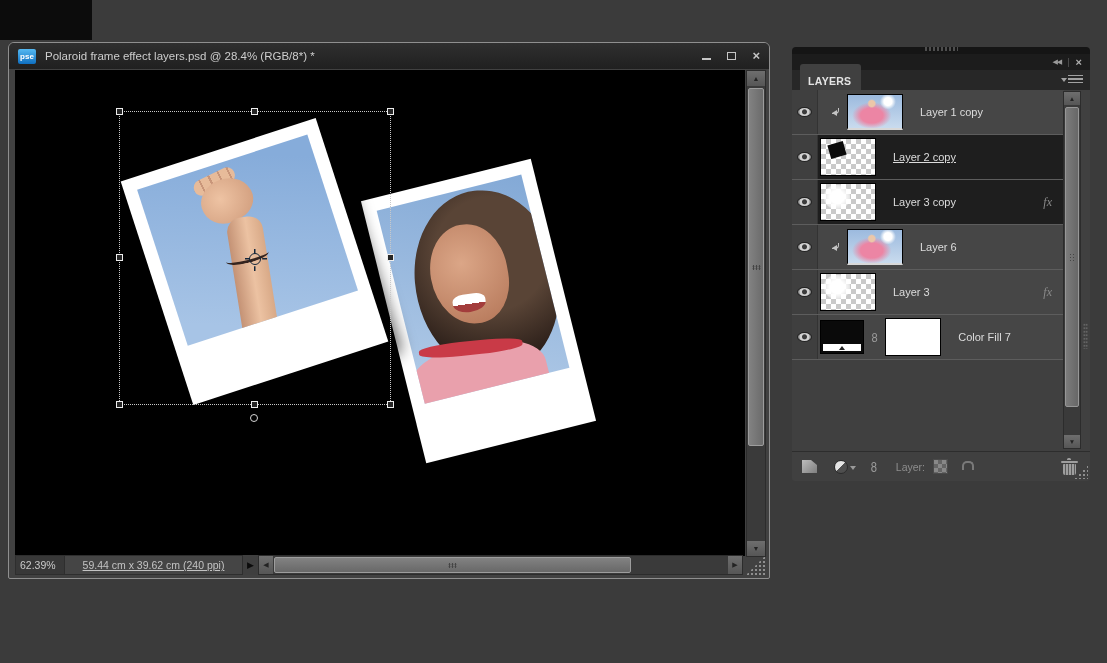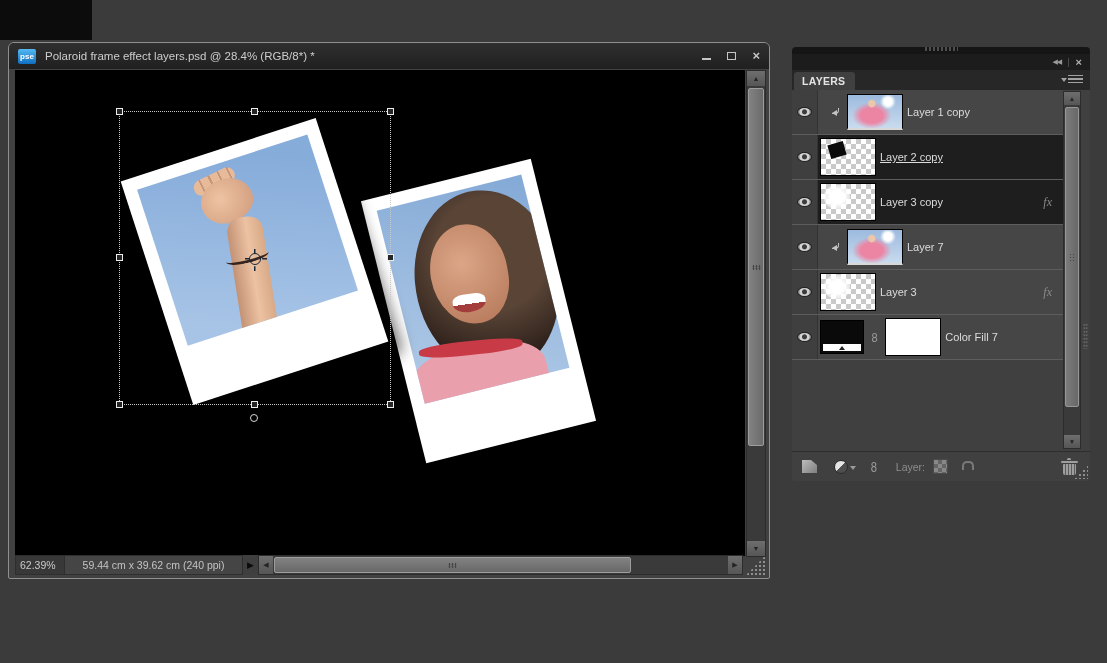--- a/index.html
+++ b/index.html
@@ -80,21 +80,21 @@
     color:#232323; font-size:7px; text-align:center; line-height:15px; }
   .sb-btn.up{top:0;} .sb-btn.down{bottom:0;}
   .vsb-thumb { position:absolute; left:1px; right:1px; top:17px; height:358px;
     background:linear-gradient(90deg,#828282,#6b6b6b); border:1px solid #9d9d9d; border-radius:2px; }
   .vsb-thumb::after, .hsb-thumb::after { content:""; position:absolute; left:50%; top:50%; width:9px; height:5px; margin:-2.5px 0 0 -4.5px;
     background:radial-gradient(circle,#454545 0.9px,transparent 1.1px); background-size:3px 2.5px; }
   .statusrow { position:absolute; left:6px; bottom:3px; height:20px; right:26px; display:flex; align-items:stretch; background:#3f3f3f; }
   .zoombox { width:50px; background:#383838; border:1px solid #2e2e2e; color:#cacaca; font-size:10.5px;
     display:flex; align-items:center; padding-left:4px; }
   .sizebox { width:178px; color:#c3c3c3; font-size:10.5px; display:flex; align-items:center; justify-content:center;
-    background:#454545; border:1px solid #2e2e2e; border-left:none; }
+    background:#454545; border:1px solid #2e2e2e; border-left:none;text-decoration:underline; }
   .playbtn { width:15px; display:flex; align-items:center; justify-content:center; color:#0b0b0b; font-size:9px; }
   .hsb { flex:1; position:relative; background:#3a3a3a; border:1px solid #2c2c2c; }
   .hsb-btn { position:absolute; top:0; bottom:0; width:14px; background:linear-gradient(#6e6e6e,#565656);
     color:#232323; font-size:7px; display:flex; align-items:center; justify-content:center; }
   .hsb-btn.left{left:0;} .hsb-btn.right{right:0;}
   .hsb-thumb { position:absolute; left:15px; top:1px; bottom:1px; width:74%;
     background:linear-gradient(#828282,#686868); border:1px solid #9d9d9d; border-radius:2px; }
   .corner-grip { position:absolute; right:4px; bottom:3px; width:19px; height:19px;
     background:radial-gradient(circle,#8f8f8f 1px,transparent 1.2px); background-size:4px 4px;
     clip-path:polygon(100% 0,100% 100%,0 100%); }
@@ -102,21 +102,21 @@
   
   .panel { position:absolute; left:792px; top:45px; width:298px; }
   .dock-top { height:7px; background:#151515; border-radius:4px 4px 0 0; }
   .dock-grip { width:34px; height:4px; margin:2px auto 0;
     background:radial-gradient(circle,#4e4e4e 0.8px,transparent 1px); background-size:4px 2px; }
   .panel-header { height:16px; background:#1c1c1c; display:flex; align-items:center; justify-content:flex-end; padding-right:8px; gap:6px; }
   .ph-collapse { color:#9a9a9a; font-size:7px; letter-spacing:-1px; }
   .ph-div { color:#5a5a5a; font-size:9px; }
   .ph-close { color:#b0b0b0; font-size:11px; font-weight:bold; }
   .tab-row { height:20px; background:#272727; display:flex; align-items:flex-end; position:relative; }
-  .tab-active { margin-left:2px; padding:3px 10px 3px 8px; background:#404040; color:#e4e4e4;
+  .tab-active { margin-left:8px; padding:11px 10px 3px 8px; background:#404040; color:#e4e4e4;
     font-size:10.5px; font-weight:bold; border-radius:3px 3px 0 0; letter-spacing:0.3px; }
   .panel-menu { position:absolute; right:7px; top:5px; width:15px; height:9px;
     background:repeating-linear-gradient(#a2a2a2 0 1.5px, transparent 1.5px 3.5px); }
   .panel-menu::before { content:""; position:absolute; left:-7px; top:3px; border:3px solid transparent; border-top:4px solid #a2a2a2; }
   .controls-row { height:22px; background:#404040; display:flex; align-items:center; padding:0 7px; }
   .blend-select { width:120px; height:17px; background:linear-gradient(#5e5e5e,#474747); border:1px solid #272727;
     border-radius:2px; color:#c9c9c9; font-size:10.5px; display:flex; align-items:center; padding-left:7px; position:relative; }
   .dd-arrow { position:absolute; right:4px; top:4px; font-size:7px; color:#b5b5b5; }
   .opacity-label { color:#8d8d8d; font-size:10.5px; margin-left:14px; }
   .opacity-select { flex:1; margin-left:5px; height:17px; background:#454545; border:1px solid #343434;
@@ -141,21 +141,21 @@
       radial-gradient(circle at 74% 20%, #ffffff 0 4px, rgba(255,255,255,0) 8px),
       radial-gradient(circle at 44% 26%, #ecc7a9 0 3px, rgba(0,0,0,0) 4.5px),
       radial-gradient(ellipse at 44% 62%, #ec85a4 0 26%, rgba(0,0,0,0) 46%),
       linear-gradient(#9cbade,#c9dbee); }
   .thumb.t-clip { width:56px; height:36px; margin-left:7px; border-bottom:2px solid #d8d8d8; }
   .thumb.t-checker, .thumb.t-mask { width:56px; height:38px; margin-left:2px; }
   .checker { background:#fff conic-gradient(#c9c9c9 0 25%, #fff 0 50%, #c9c9c9 0 75%, #fff 0 100%); background-size:10px 10px; }
   .bsq { position:absolute; left:8px; top:4px; width:16px; height:14px; background:#0a0a0a; transform:rotate(-16deg); }
   .wblob { position:absolute; left:3px; top:1px; width:26px; height:24px;
     background:radial-gradient(ellipse, #fff 38%, rgba(255,255,255,0.55) 68%, transparent 76%); }
-  .lname { margin-left:4px; color:#dcdcdc; font-size:11px; white-space:nowrap; }
+  .lname { margin-left:17px; color:#dcdcdc; font-size:11px; white-space:nowrap; }
   .lname.ul { text-decoration:underline; }
   .row-right { position:absolute; right:12px; }
   .fx-glyph { color:#8a8a8a; font-size:12px; font-style:italic; font-family:"Liberation Serif", serif; }
   
   .fill-thumb { width:44px; height:34px; margin-left:2px; border:1px solid #000; background:#0a0a0a; position:relative; flex:none; }
   .fill-strip { position:absolute; left:2px; right:2px; bottom:2px; height:7px; background:#fff; }
   .fill-tri { position:absolute; left:50%; top:1px; margin-left:-3px; border:3px solid transparent; border-bottom:4px solid #222; transform:translateY(-2px); }
   .link-glyph { color:#9c9c9c; font-size:13px; margin:0 5px 0 7px; transform:scaleX(0.85); }
   .mask-thumb { background:#fff; }
   
@@ -311,21 +311,21 @@
           <span class="lname">Layer 3 copy</span>
           <span class="row-right fx-glyph">fx</span>
         </div>
 
         <div class="lrow">
           <div class="eye-cell">
               <div class="eye"></div>
             </div>
           <div class="clip"></div>
           <div class="thumb t-photo t-clip"></div>
-          <span class="lname">Layer 7</span>
+          <span class="lname">Layer 6</span>
         </div>
 
 
         <div class="lrow">
           <div class="eye-cell">
               <div class="eye"></div>
             </div>
           <div class="thumb t-checker checker">
               <div class="wblob"></div>
             </div>

